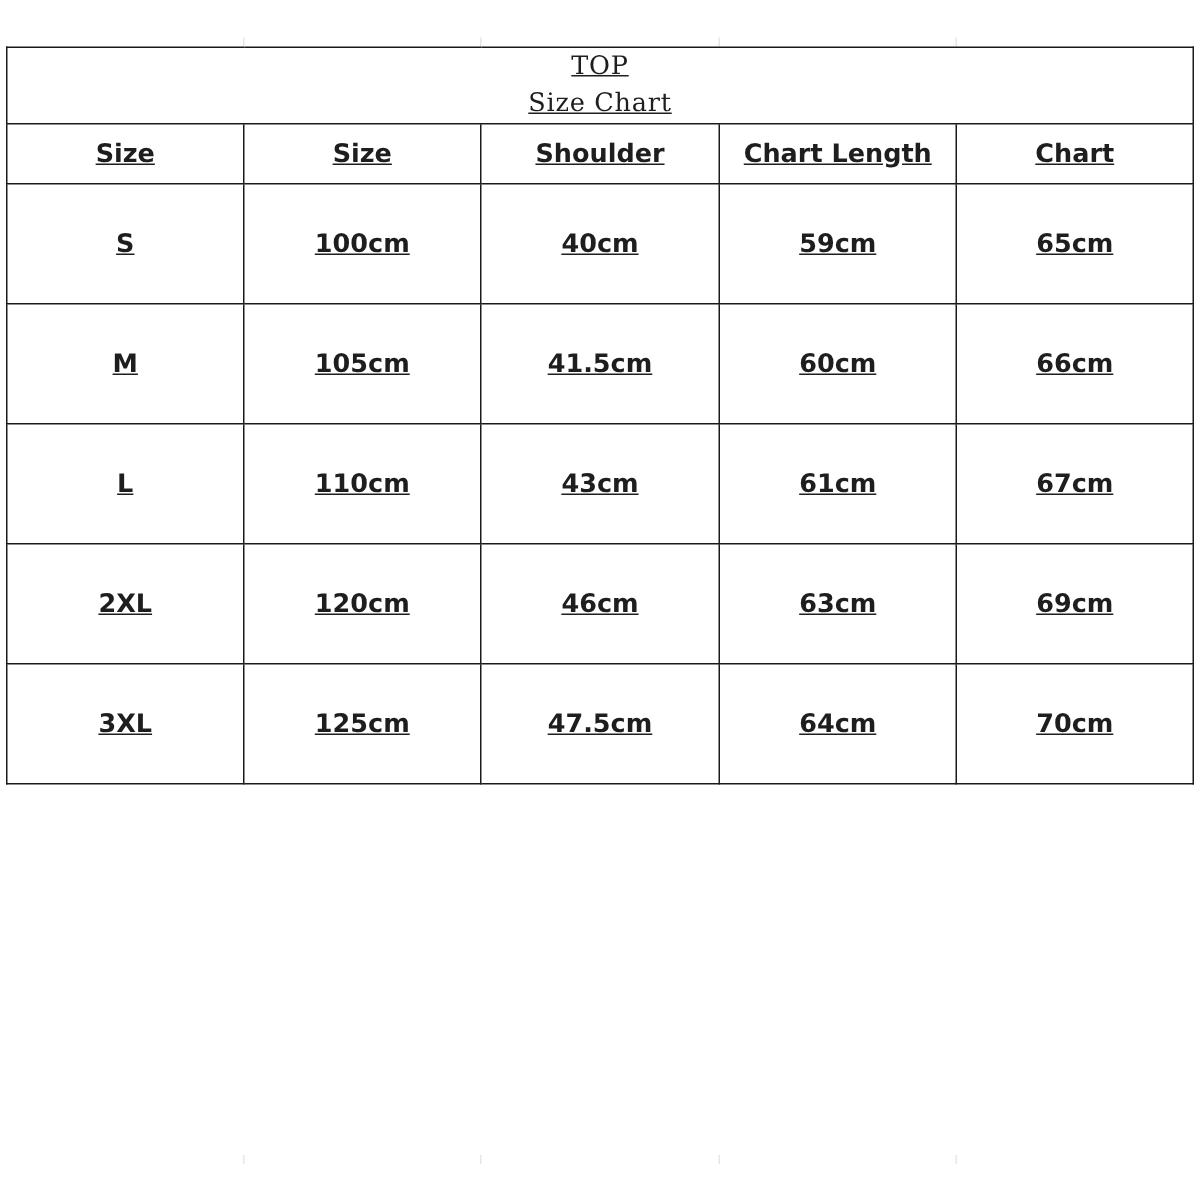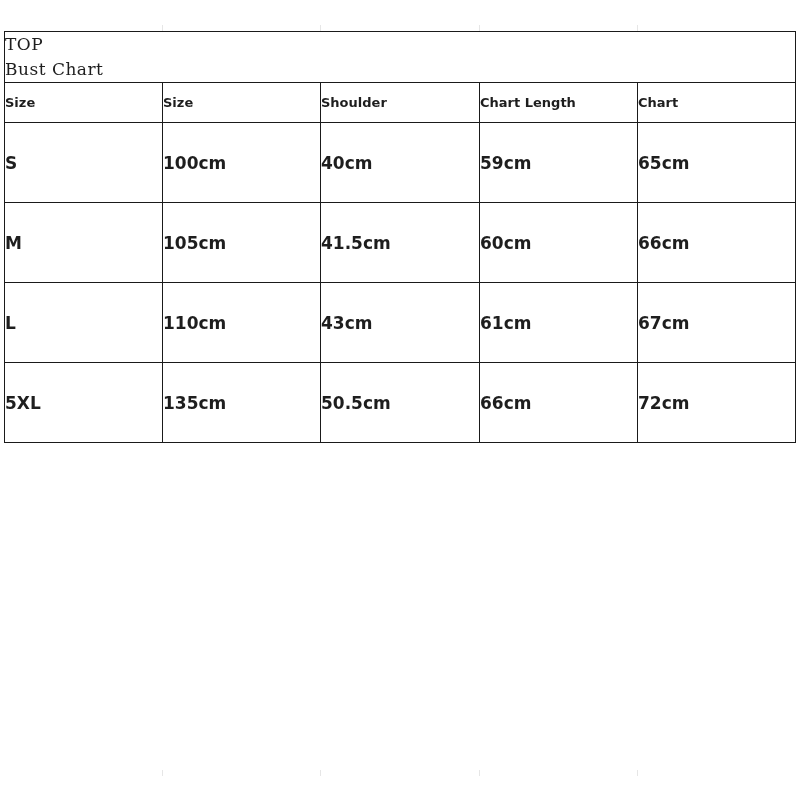--- a/index.html
+++ b/index.html
@@ -21,39 +21,40 @@
       position: absolute;
       left: 4px;
       top: 31px;
       width: 791px;
       border-collapse: collapse;
       table-layout: fixed;
       color: #1e1e1e;
     }
     .sheet td, .sheet th {
       border: 1.5px solid #1a1a1a;
-      text-align: left;
+      text-align: center;
       vertical-align: middle;
       padding: 0;
+      text-decoration: underline;
     }
     .title-cell {
       height: 48px;
       font-family: "DejaVu Serif", "Liberation Serif", serif;
       font-size: 17px;
       font-weight: normal;
       line-height: 25px;
       letter-spacing: 0.5px;
     }
     .title-cell div {
       display: block;
     }
     .header-row th {
       height: 39px;
       font-family: "DejaVu Sans", "Liberation Sans", sans-serif;
-      font-size: 13px;
+      font-size: 17px;
       font-weight: bold;
     }
     .data-row td {
       height: 79px;
       font-family: "DejaVu Sans", "Liberation Sans", sans-serif;
       font-size: 17px;
       font-weight: bold;
     }
   </style>
 </head>
@@ -73,21 +74,21 @@
     <col style="width:158px">
     <col style="width:158px">
     <col style="width:159px">
     <col style="width:158px">
     <col style="width:158px">
   </colgroup>
   <tbody>
       <tr>
     <td class="title-cell" colspan="5">
       <div>TOP</div>
-      <div>Bust Chart</div>
+      <div>Size Chart</div>
     </td>
   </tr>
   <tr class="header-row">
     <th>Size</th>
     <th>Size</th>
     <th>Shoulder</th>
     <th>Chart Length</th>
     <th>Chart</th>
   </tr>
   <tr class="data-row">
@@ -105,20 +106,27 @@
     <td>66cm</td>
   </tr>
   <tr class="data-row">
     <td>L</td>
     <td>110cm</td>
     <td>43cm</td>
     <td>61cm</td>
     <td>67cm</td>
   </tr>
   <tr class="data-row">
-    <td>5XL</td>
-    <td>135cm</td>
-    <td>50.5cm</td>
-    <td>66cm</td>
-    <td>72cm</td>
+    <td>2XL</td>
+    <td>120cm</td>
+    <td>46cm</td>
+    <td>63cm</td>
+    <td>69cm</td>
+  </tr>
+  <tr class="data-row">
+    <td>3XL</td>
+    <td>125cm</td>
+    <td>47.5cm</td>
+    <td>64cm</td>
+    <td>70cm</td>
   </tr>
 </tbody>
   </table>
 
 </body></html>

